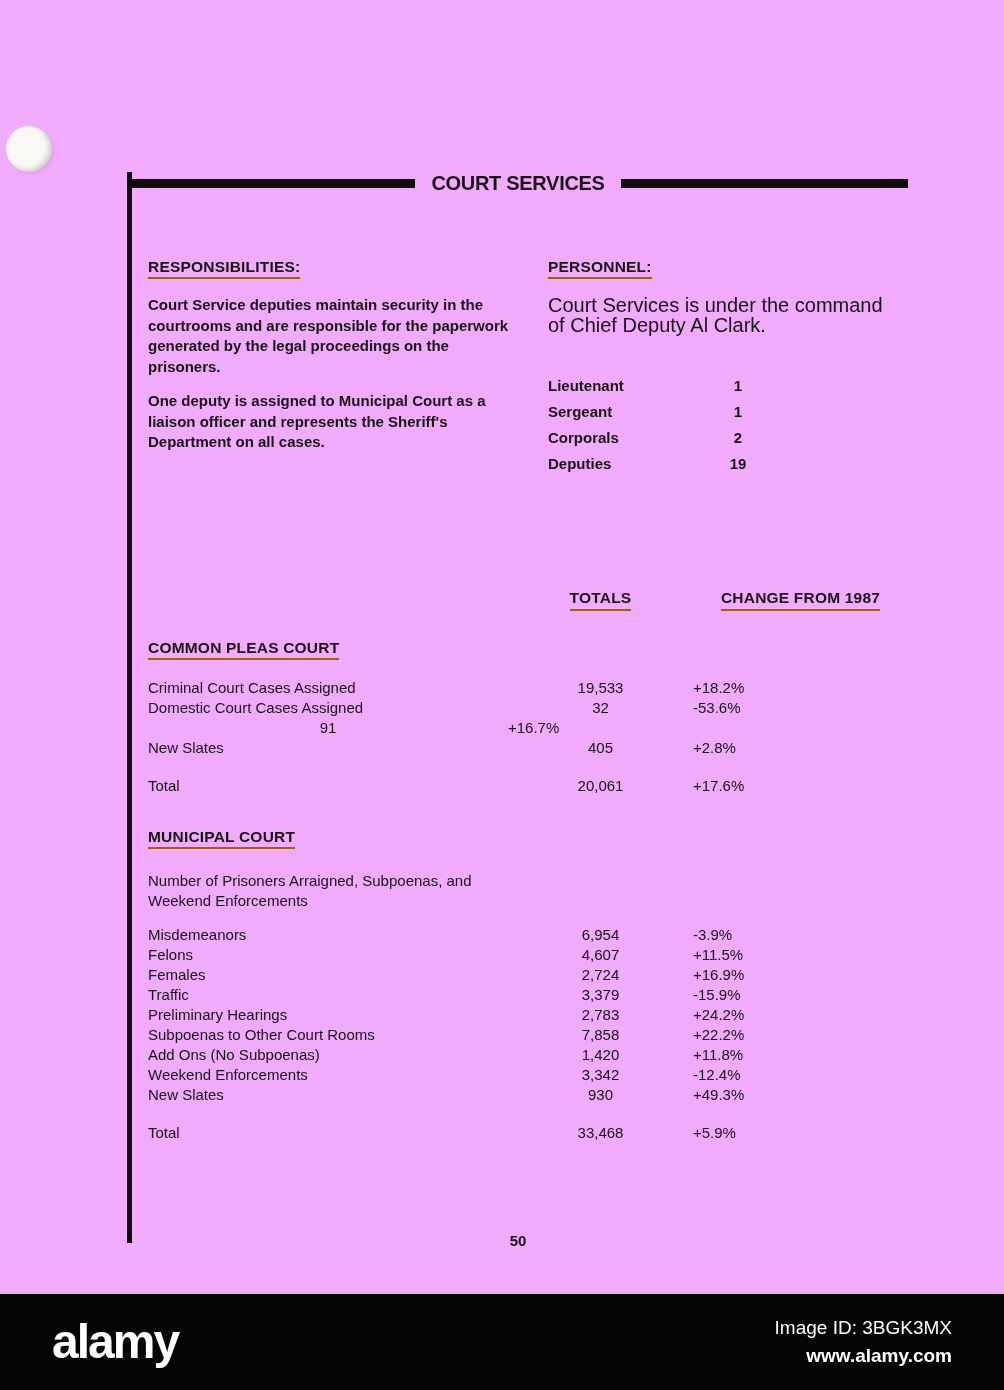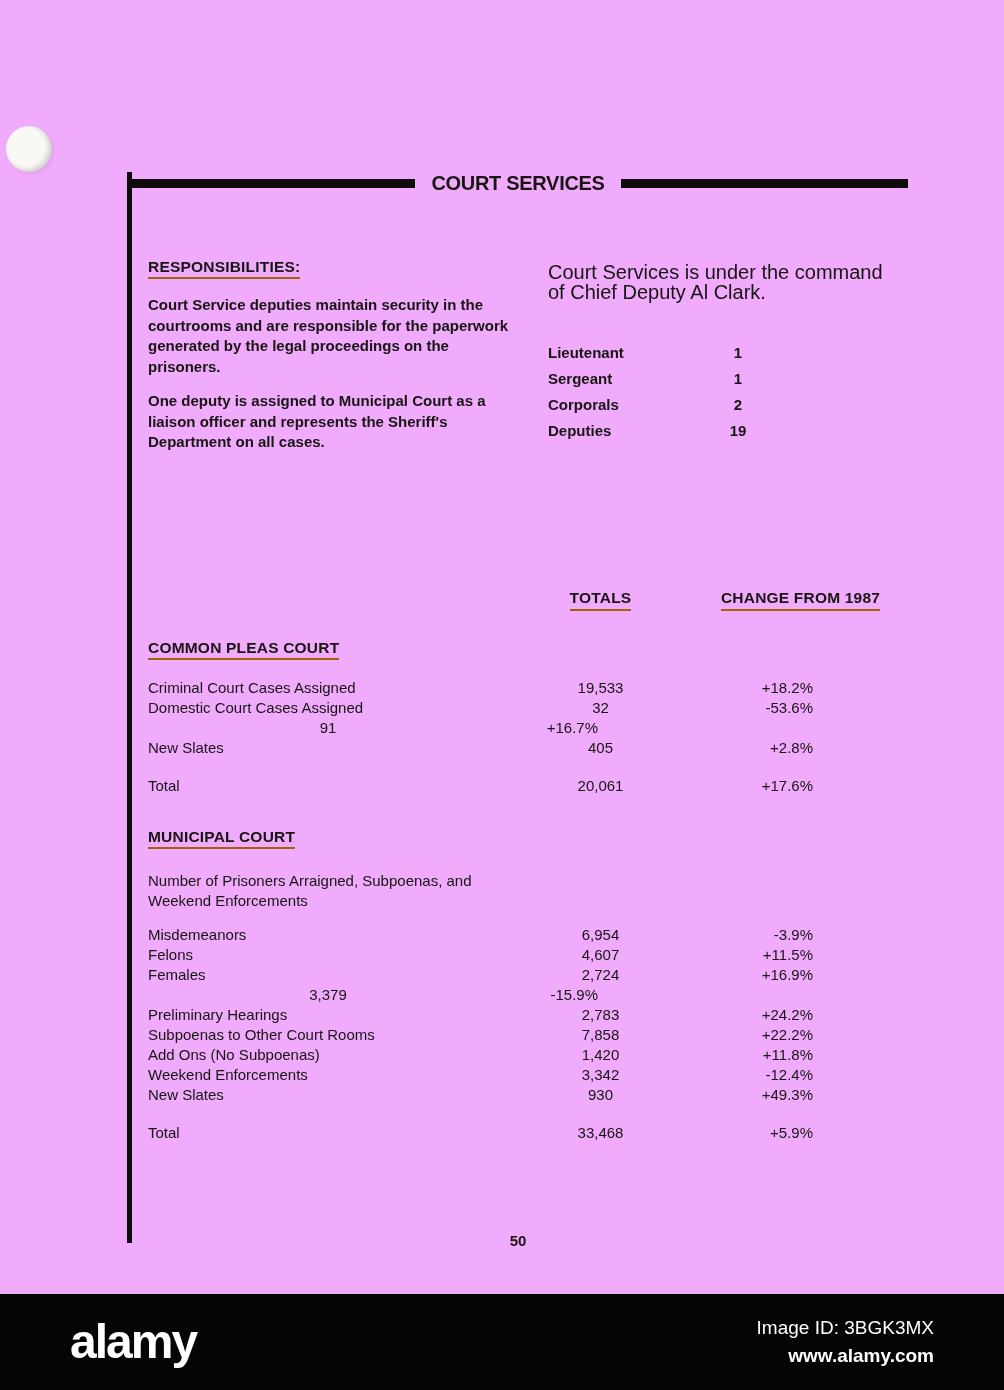--- a/index.html
+++ b/index.html
@@ -59,42 +59,42 @@
     font-size:15px; font-weight:700; line-height:26px;
   }
   .p-count { text-align:center; }
   
   .stats { position:absolute; left:148px; top:588px; width:760px; font-size:15px; }
   .stat-grid {
     display:grid; grid-template-columns:360px 185px 215px;
     align-items:baseline; line-height:20px;
   }
   .c-total { text-align:center; }
-  .c-change { text-align:right; padding-right:95px; }
+  .c-change { text-align:left; padding-right:95px; }
   .c-change-head { text-align:center; }
   .sect { margin:0; }
   .sect-cp { margin-top:22px; }
   .sect-mun { margin-top:26px; }
   .rows-block { margin-top:18px; }
   .rows-block-mun { margin-top:14px; }
   .total-row { margin-top:18px; }
   .note {
     margin:22px 0 0 0; width:390px;
     font-size:15px; line-height:20px; font-weight:400;
   }
   .page-number {
     position:absolute; left:128px; top:1232px; width:780px;
     text-align:center; font-size:15px; font-weight:700;
   }
   
   .watermark-bar {
     position:absolute; left:0; right:0; bottom:0; height:96px;
     background:#050505; color:#ffffff;
     display:flex; align-items:center; justify-content:space-between;
-    padding:0 70px; box-sizing:border-box;
+    padding:0 52px; box-sizing:border-box;
   }
   .alamy-logo {
     font-size:48px; font-weight:700; letter-spacing:-2px; line-height:1;
   }
   .wm-right { text-align:right; font-size:19px; line-height:1.45; }
   .wm-url { font-weight:700; }
 </style>
 </head>
 <body>
 
@@ -109,20 +109,21 @@
     <div class="bar"></div>
   </header>
 
   <section class="columns">
     <div class="col-left">
       <h2 class="section-head"><span class="uhead">RESPONSIBILITIES:</span></h2>
       <p>Court Service deputies maintain security in the courtrooms and are responsible for the paperwork generated by the legal proceedings on the prisoners.</p>
       <p>One deputy is assigned to Municipal Court as a liaison officer and represents the Sheriff's Department on all cases.</p>
     </div>
     <div class="col-right">
+      <h2 class="section-head"><span class="uhead">PERSONNEL:</span></h2>
       <p class="intro">Court Services is under the command of Chief Deputy Al Clark.</p>
       <div class="personnel-table">
         <div class="p-row">
           <span class="p-rank">Lieutenant</span>
           <span class="p-count">1</span>
         </div>
         <div class="p-row">
           <span class="p-rank">Sergeant</span>
           <span class="p-count">1</span>
         </div>
@@ -190,20 +191,21 @@
         <span class="c-label">Felons</span>
         <span class="c-total">4,607</span>
         <span class="c-change">+11.5%</span>
       </div>
       <div class="stat-grid">
         <span class="c-label">Females</span>
         <span class="c-total">2,724</span>
         <span class="c-change">+16.9%</span>
       </div>
       <div class="stat-grid">
+        <span class="c-label">Traffic</span>
         <span class="c-total">3,379</span>
         <span class="c-change">-15.9%</span>
       </div>
       <div class="stat-grid">
         <span class="c-label">Preliminary Hearings</span>
         <span class="c-total">2,783</span>
         <span class="c-change">+24.2%</span>
       </div>
       <div class="stat-grid">
         <span class="c-label">Subpoenas to Other Court Rooms</span>

